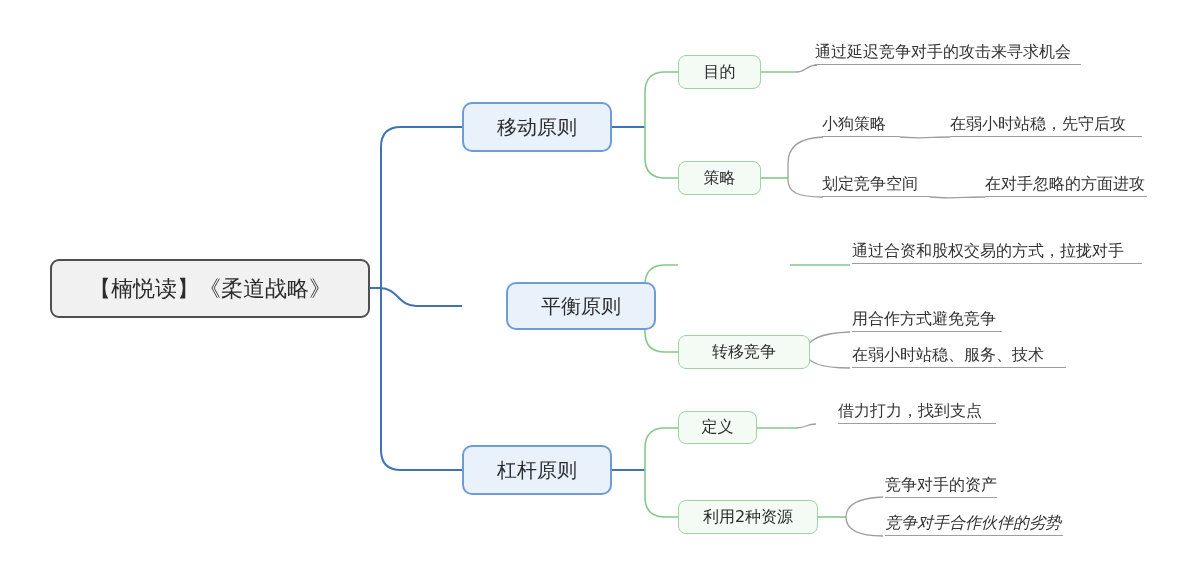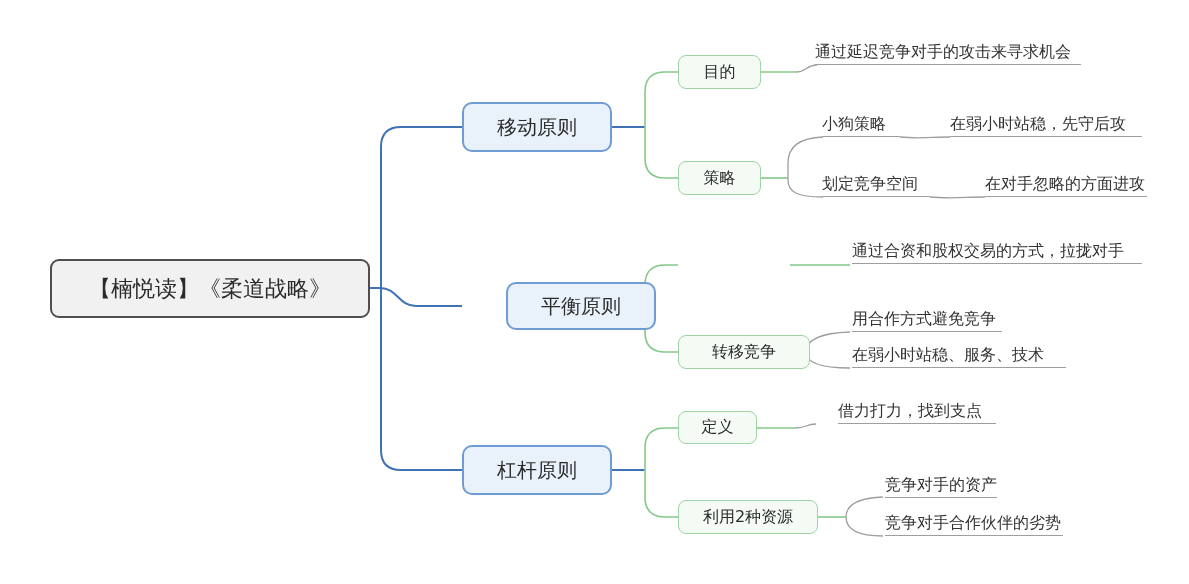--- a/index.html
+++ b/index.html
@@ -66,21 +66,21 @@
   .l1{left:815px;top:41px;width:266px;}
   .l2{left:822px;top:113px;width:78px;}
   .l3{left:950px;top:113px;width:192px;}
   .l4{left:822px;top:173px;width:108px;}
   .l5{left:985px;top:173px;width:162px;}
   .l6{left:852px;top:240px;width:290px;}
   .l7{left:852px;top:308px;width:150px;}
   .l8{left:852px;top:344px;width:214px;}
   .l9{left:818px;top:400px;width:158px;margin-left:20px;}
   .l10{left:885px;top:474px;width:112px;text-align:center;}
-  .l11{left:885px;top:512px;width:178px;}
+  .l11{left:885px;top:512px;width:178px;font-style:italic;}
 </style>
 </head>
 <body>
 
 <div class="canvas">
 
   <svg class="connectors" viewBox="0 0 1189 584" fill="none" xmlns="http://www.w3.org/2000/svg">
 
     <g stroke="#3f73b5" stroke-width="2" fill="none">
       <path d="M 462,127 L 401,127 Q 381,127 381,147 L 381,450 Q 381,470 401,470 L 462,470"></path>

